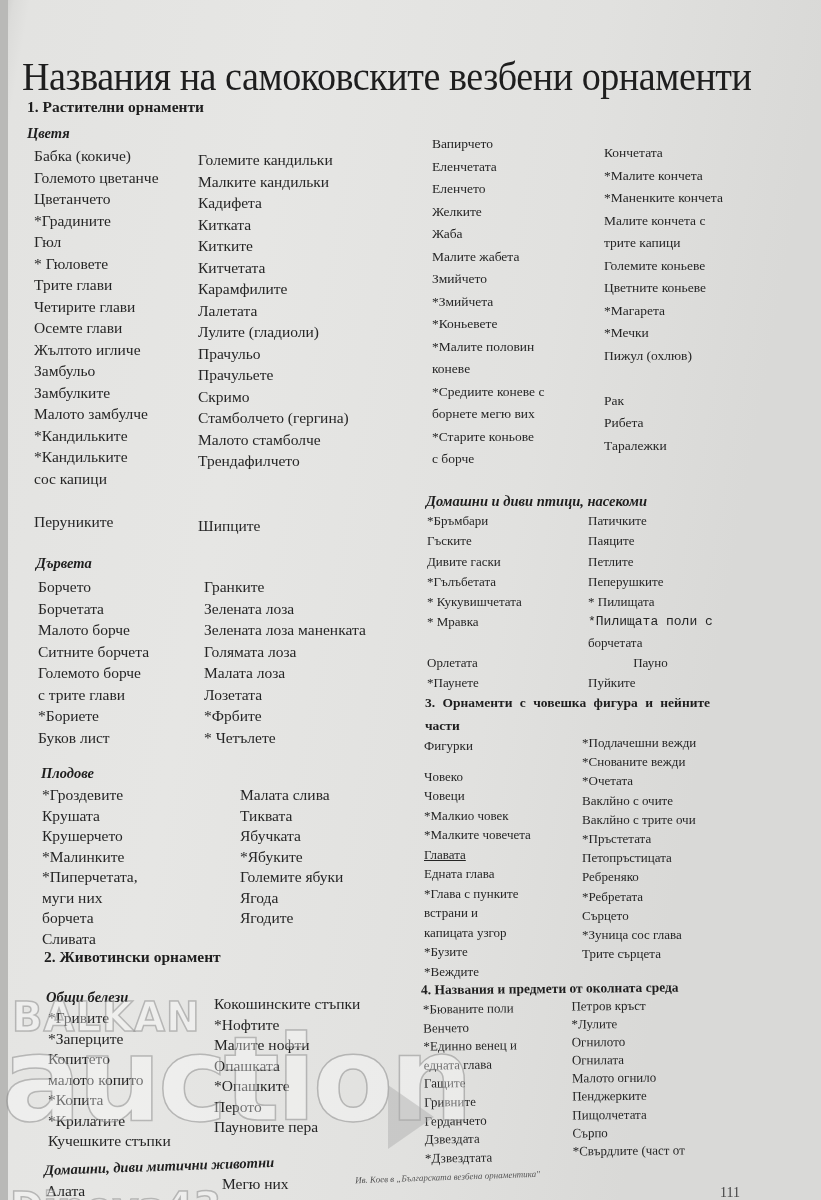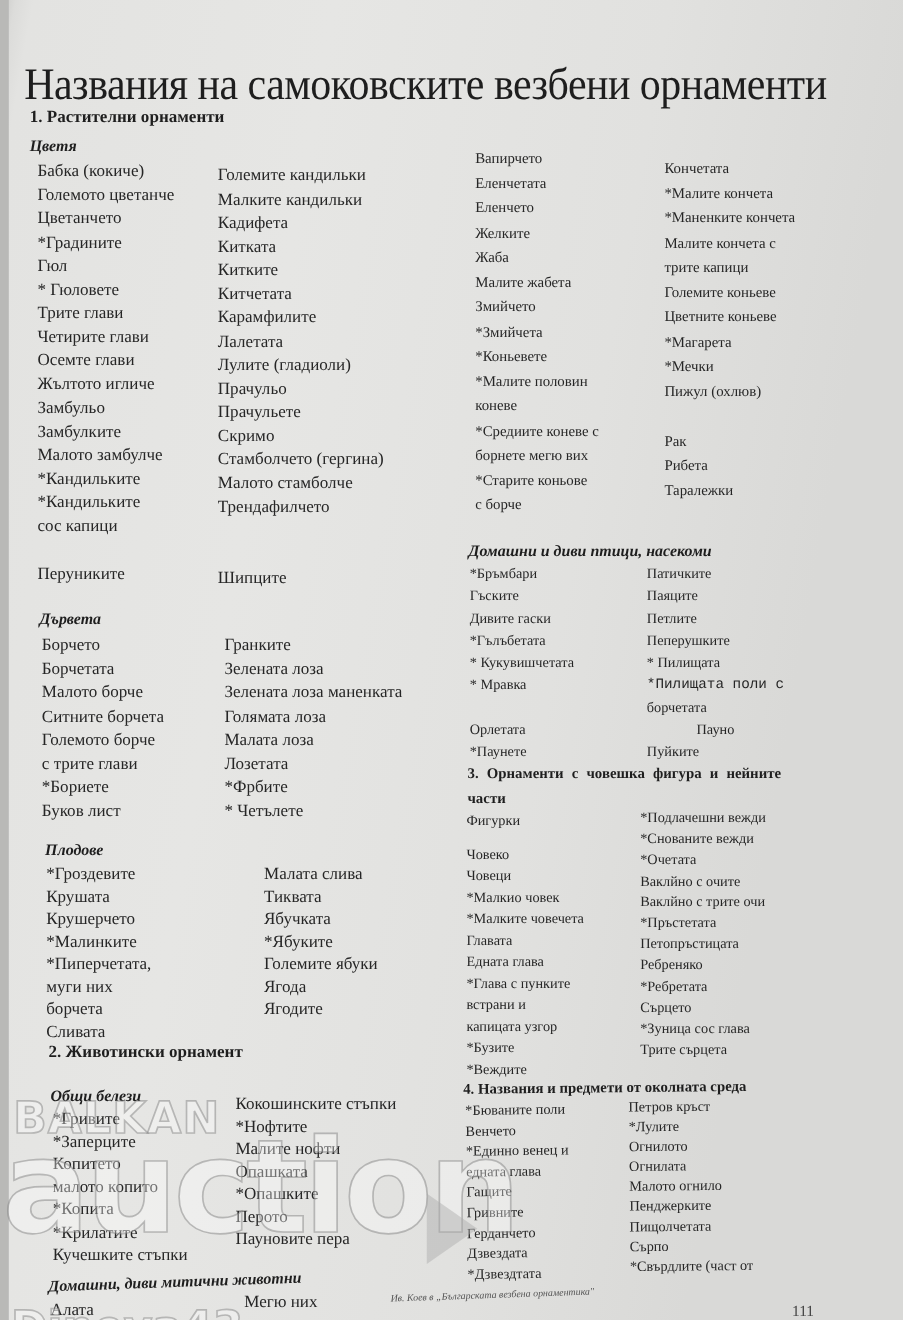--- a/index.html
+++ b/index.html
@@ -218,21 +218,21 @@
   </div>
 
 <div class="h-bold" style="left:425px;top:695px;font-size:13.5px;word-spacing:4px;">3. Орнаменти с човешка фигура и нейните</div>
 <div class="h-bold" style="left:425px;top:718px;font-size:13.5px;">части</div>
 <div class="col s2" style="left:424px;top:736px;line-height:19.5px;">
     <div style="height: 19.5px;">Фигурки</div>
     <div style="height: 19.5px; margin-top: 11px;">Човеко</div>
     <div style="height: 19.5px;">Човеци</div>
     <div style="height: 19.5px;">*Малкио човек</div>
     <div style="height: 19.5px;">*Малките човечета</div>
-    <div style="height: 19.5px;">Главата</div>
+    <div style="height: 19.5px; text-decoration: underline;">Главата</div>
     <div style="height: 19.5px;">Едната глава</div>
     <div style="height: 19.5px;">*Глава с пунките</div>
     <div style="height: 19.5px;">встрани и</div>
     <div style="height: 19.5px;">капицата узгор</div>
     <div style="height: 19.5px;">*Бузите</div>
     <div style="height: 19.5px;">*Веждите</div>
   </div>
 <div class="col s2" style="left:582px;top:733px;line-height:19.2px;">
     <div style="height: 19.2px;">*Подлачешни вежди</div>
     <div style="height: 19.2px;">*Снованите вежди</div>

